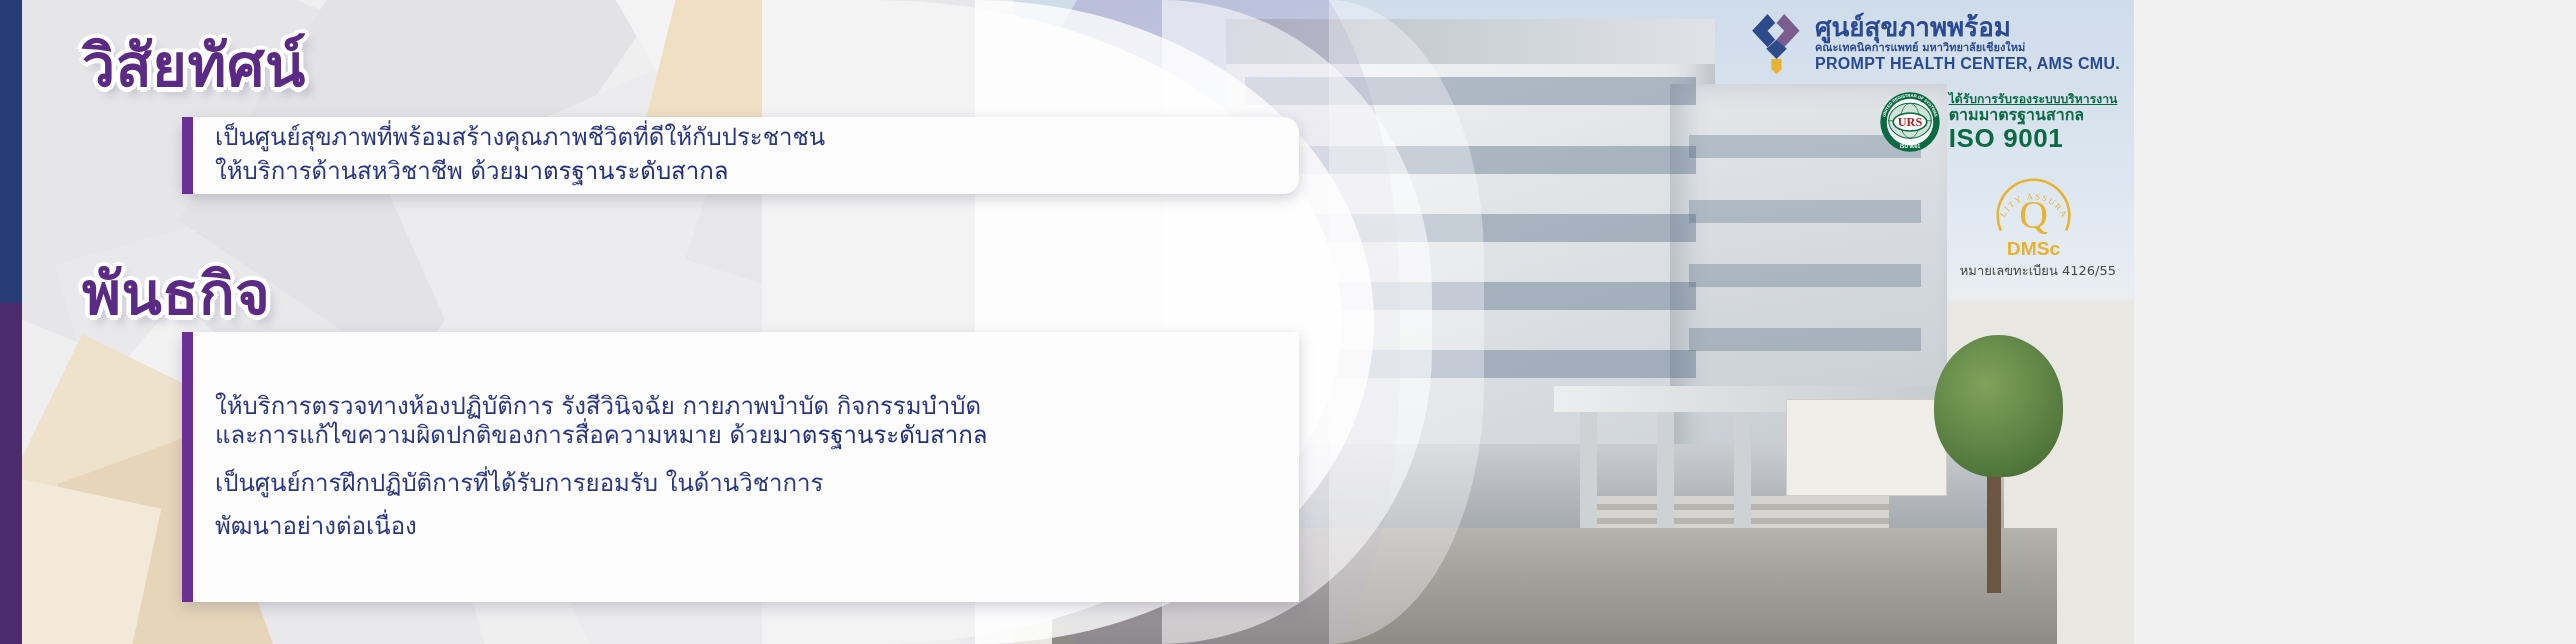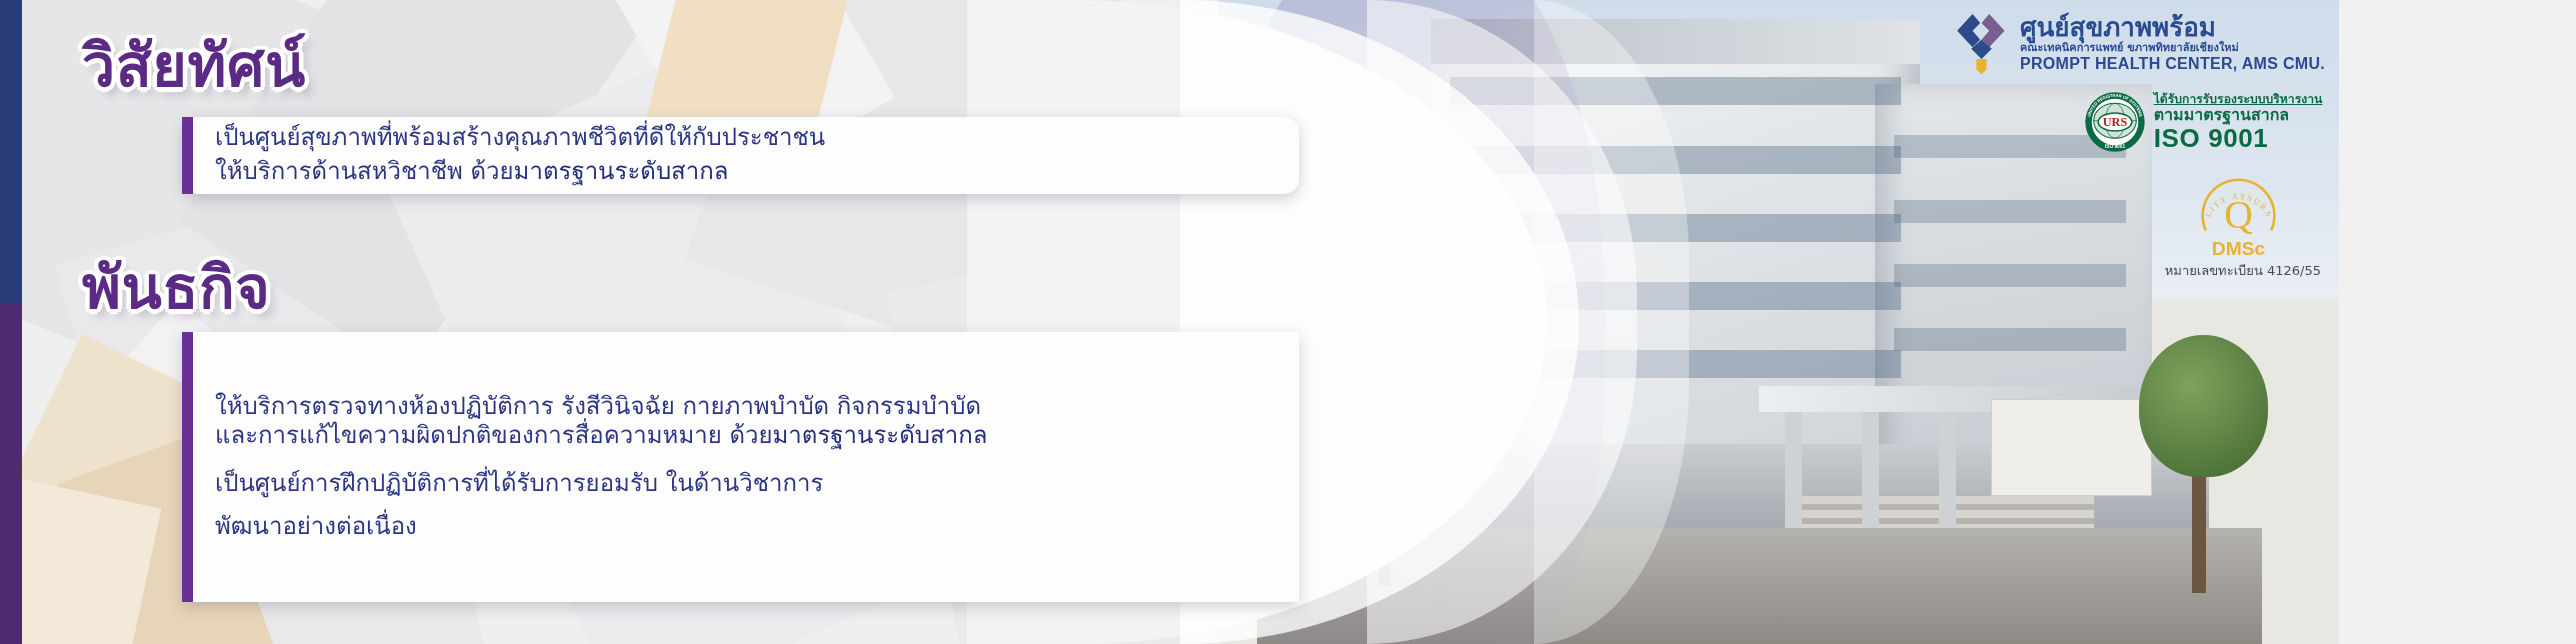--- a/index.html
+++ b/index.html
@@ -5,21 +5,21 @@
   * { margin:0; padding:0; box-sizing:border-box; }
   html,body{ width:2576px; height:644px; overflow:hidden; }
   body{
     font-family:"Liberation Sans","DejaVu Sans",sans-serif;
     background:#f1f1f2;
   }
 
   
   #banner{
     position:relative;
-    width:2339px; height:644px;
+    width:2134px; height:644px;
     overflow:hidden;
     background:#86efac;
   }
 
   
   .edge-bar{ position:absolute; left:0; width:22px; }
   .edge-bar.navy{ top:0; height:303px; background:#283c78; }
   .edge-bar.plum{ top:303px; height:341px; background:#4e2a6e; }
 
   
@@ -126,21 +126,21 @@
     color:#5b2a85;
     letter-spacing:0.6px;
     text-shadow:
       -3.2px -3.2px 0 #fff,  3.2px -3.2px 0 #fff,
       -3.2px  3.2px 0 #fff,  3.2px  3.2px 0 #fff,
       -4.5px  0   0 #fff,  4.5px  0   0 #fff,
        0   -4.5px 0 #fff,  0    4.5px 0 #fff,
        6.4px 7.7px 9px rgba(90,70,120,.25);
   }
   #vision-heading{ left:82px; top:18px;  font-size:59px; }
-  #mission-heading{ left:82px; top:240px; font-size:59px; }
+  #mission-heading{ left:82px; top:246px; font-size:59px; }
 
   .card{
     position:absolute;
     background:#fdfdfd;
     box-shadow:0 4.5px 14px rgba(60,55,80,.22);
     display:flex; align-items:stretch;
   }
   .card .tick{ width:11px; background:#6c2f95; flex:0 0 11px; }
   .card .card-body{ padding:9px 26px 10.3px 22px; display:flex;
     flex-direction:column; justify-content:center; }
@@ -276,21 +276,21 @@
     <div class="mark">
       <svg viewBox="0 0 92 104" width="59" height="67" aria-hidden="true">
         <path d="M32 6 L8 32 L32 58 L44 46 L32 32 L44 20 Z" fill="#2d4a8a"></path>
         <path d="M58 6 L82 32 L58 58 L46 46 L58 32 L46 20 Z" fill="#7c5d8f"></path>
         <path d="M30 60 L46 46 L62 60 L46 76 Z" fill="#2d4a8a"></path>
         <path d="M38 76 L54 76 L54 92 L46 100 L38 92 Z" fill="#e7b330"></path>
       </svg>
     </div>
     <div class="brand-text">
       <div class="brand-th">ศูนย์สุขภาพพร้อม</div>
-      <div class="brand-sub">คณะเทคนิคการแพทย์ ขภาพทิทยาลัยเชียงใหม่</div>
+      <div class="brand-sub">คณะเทคนิคการแพทย์ มหาวิทยาลัยเชียงใหม่</div>
       <div class="brand-en">PROMPT HEALTH CENTER, AMS CMU.</div>
     </div>
   </div>
 
   <div id="iso-badge">
     <div class="urs-seal">
       <svg viewBox="0 0 96 96" width="62" height="62" aria-hidden="true">
         <circle cx="48" cy="48" r="46" fill="#0a6b43"></circle>
         <circle cx="48" cy="48" r="36" fill="#ffffff"></circle>
         <ellipse cx="48" cy="46" rx="33" ry="27" fill="#cfe3d6"></ellipse>

